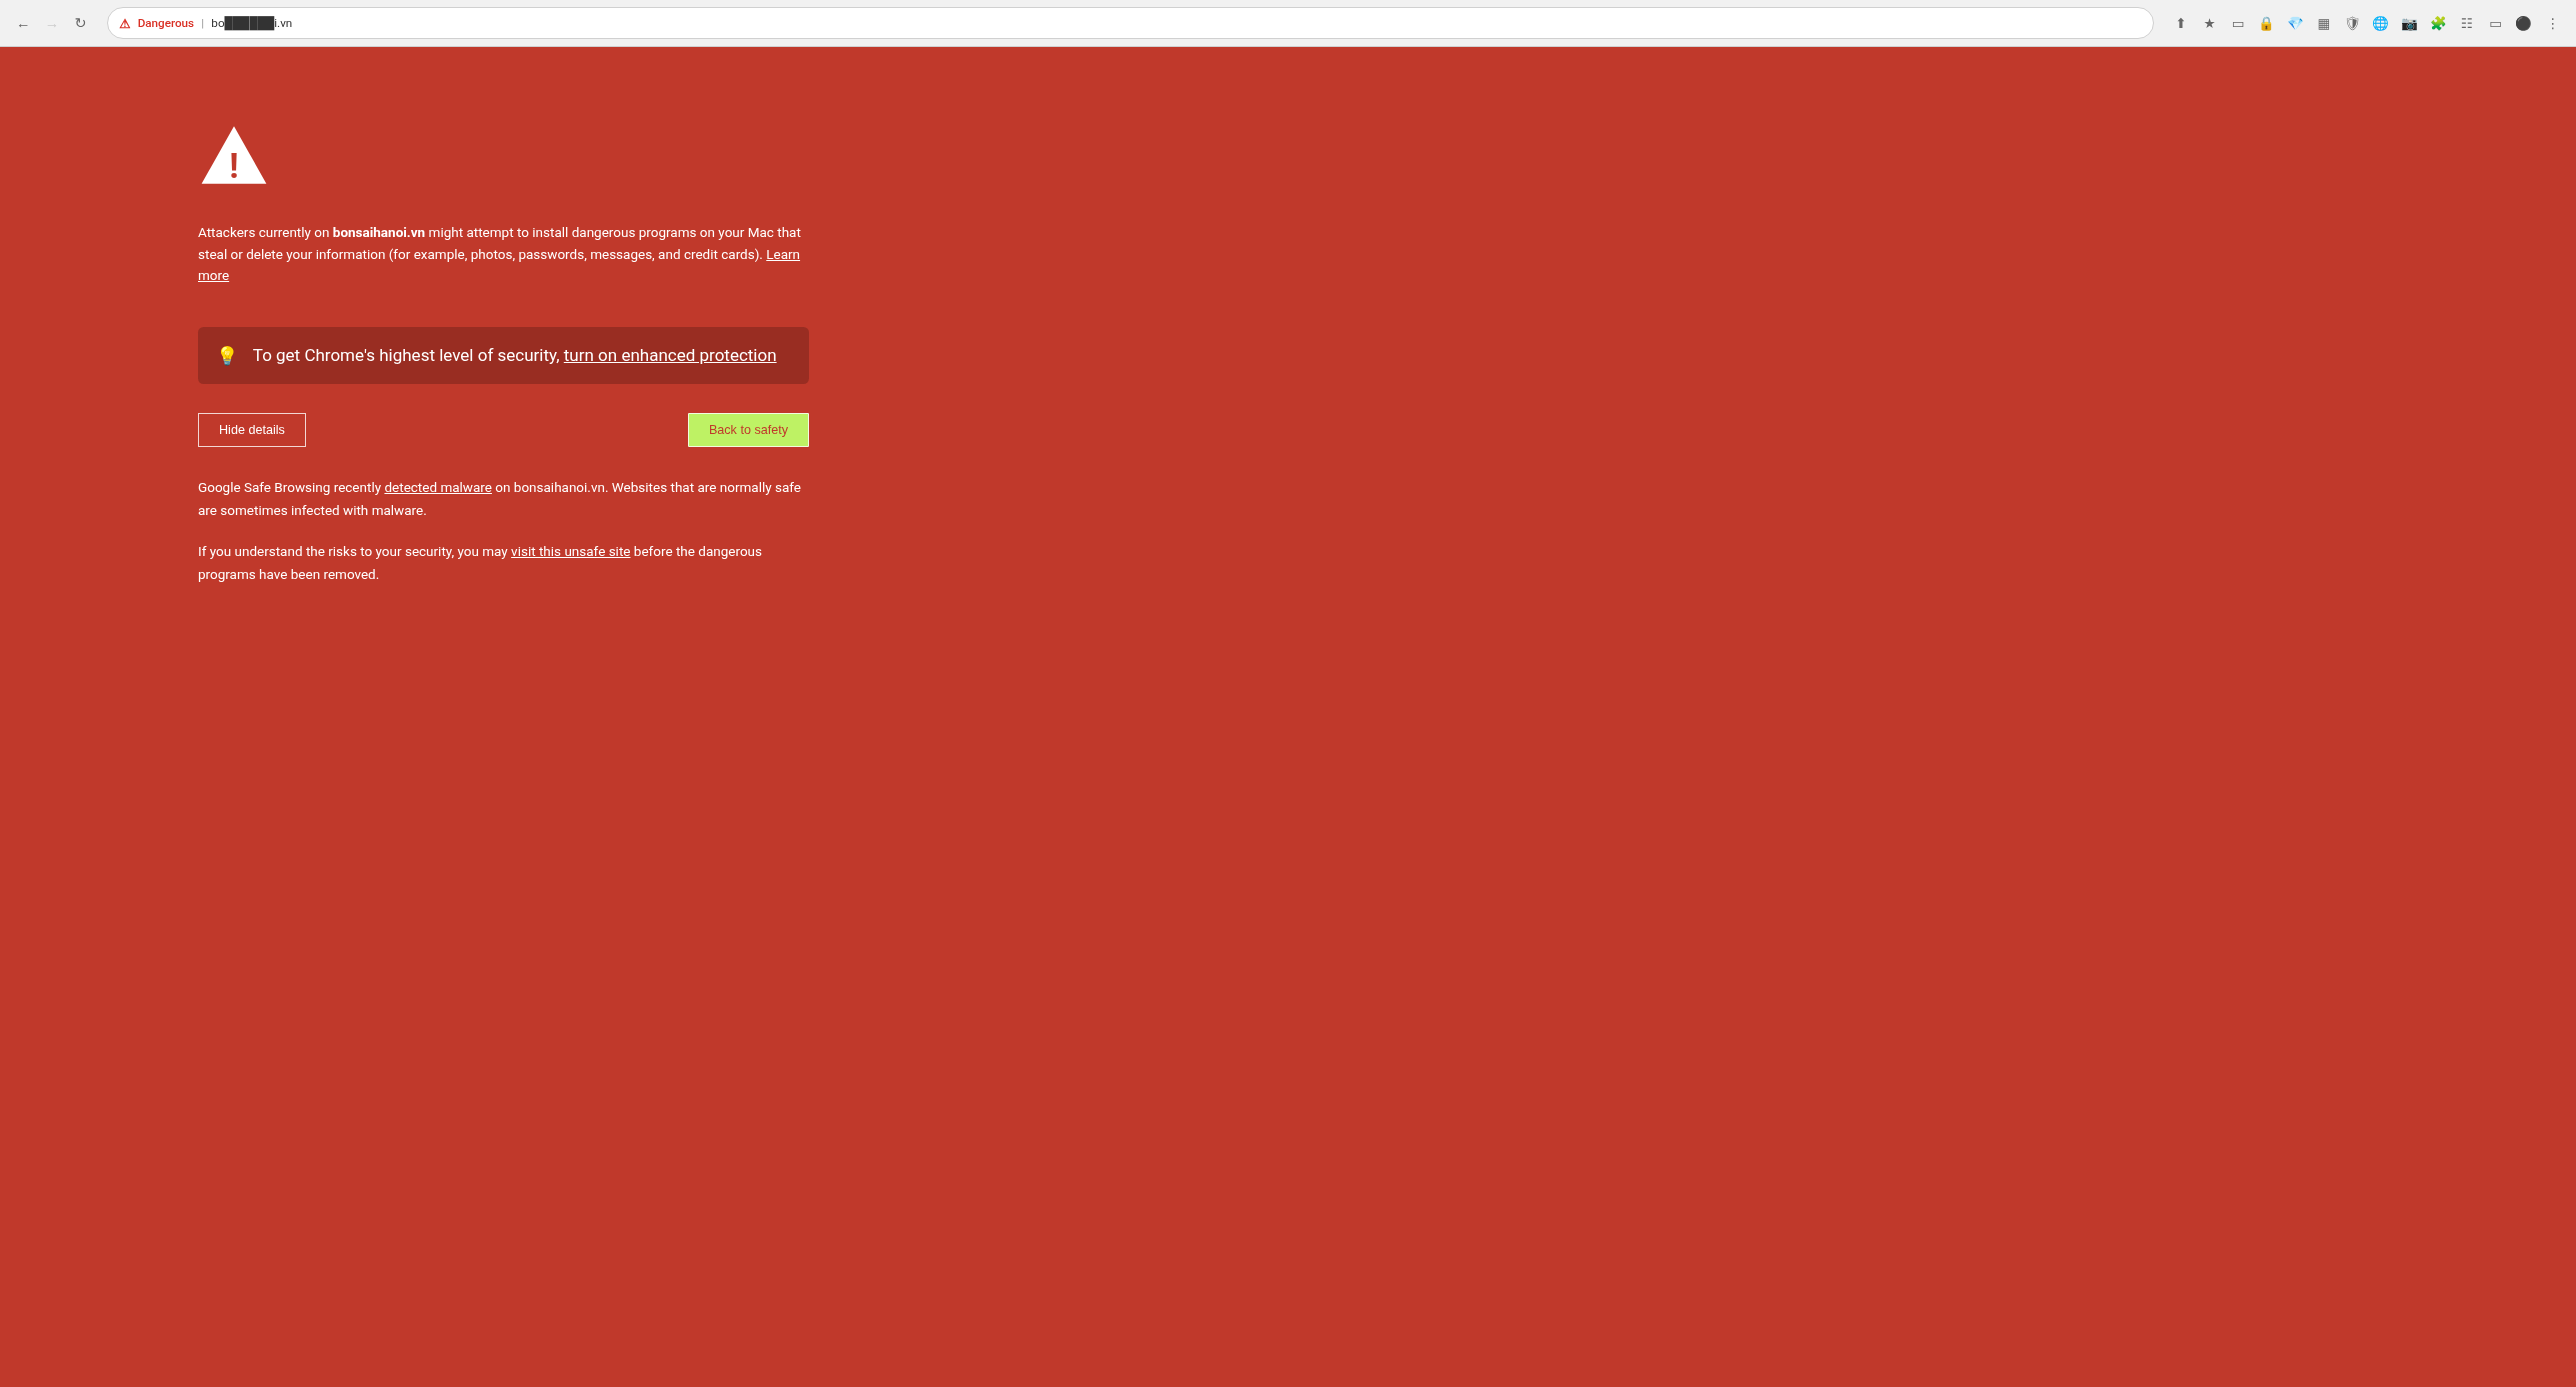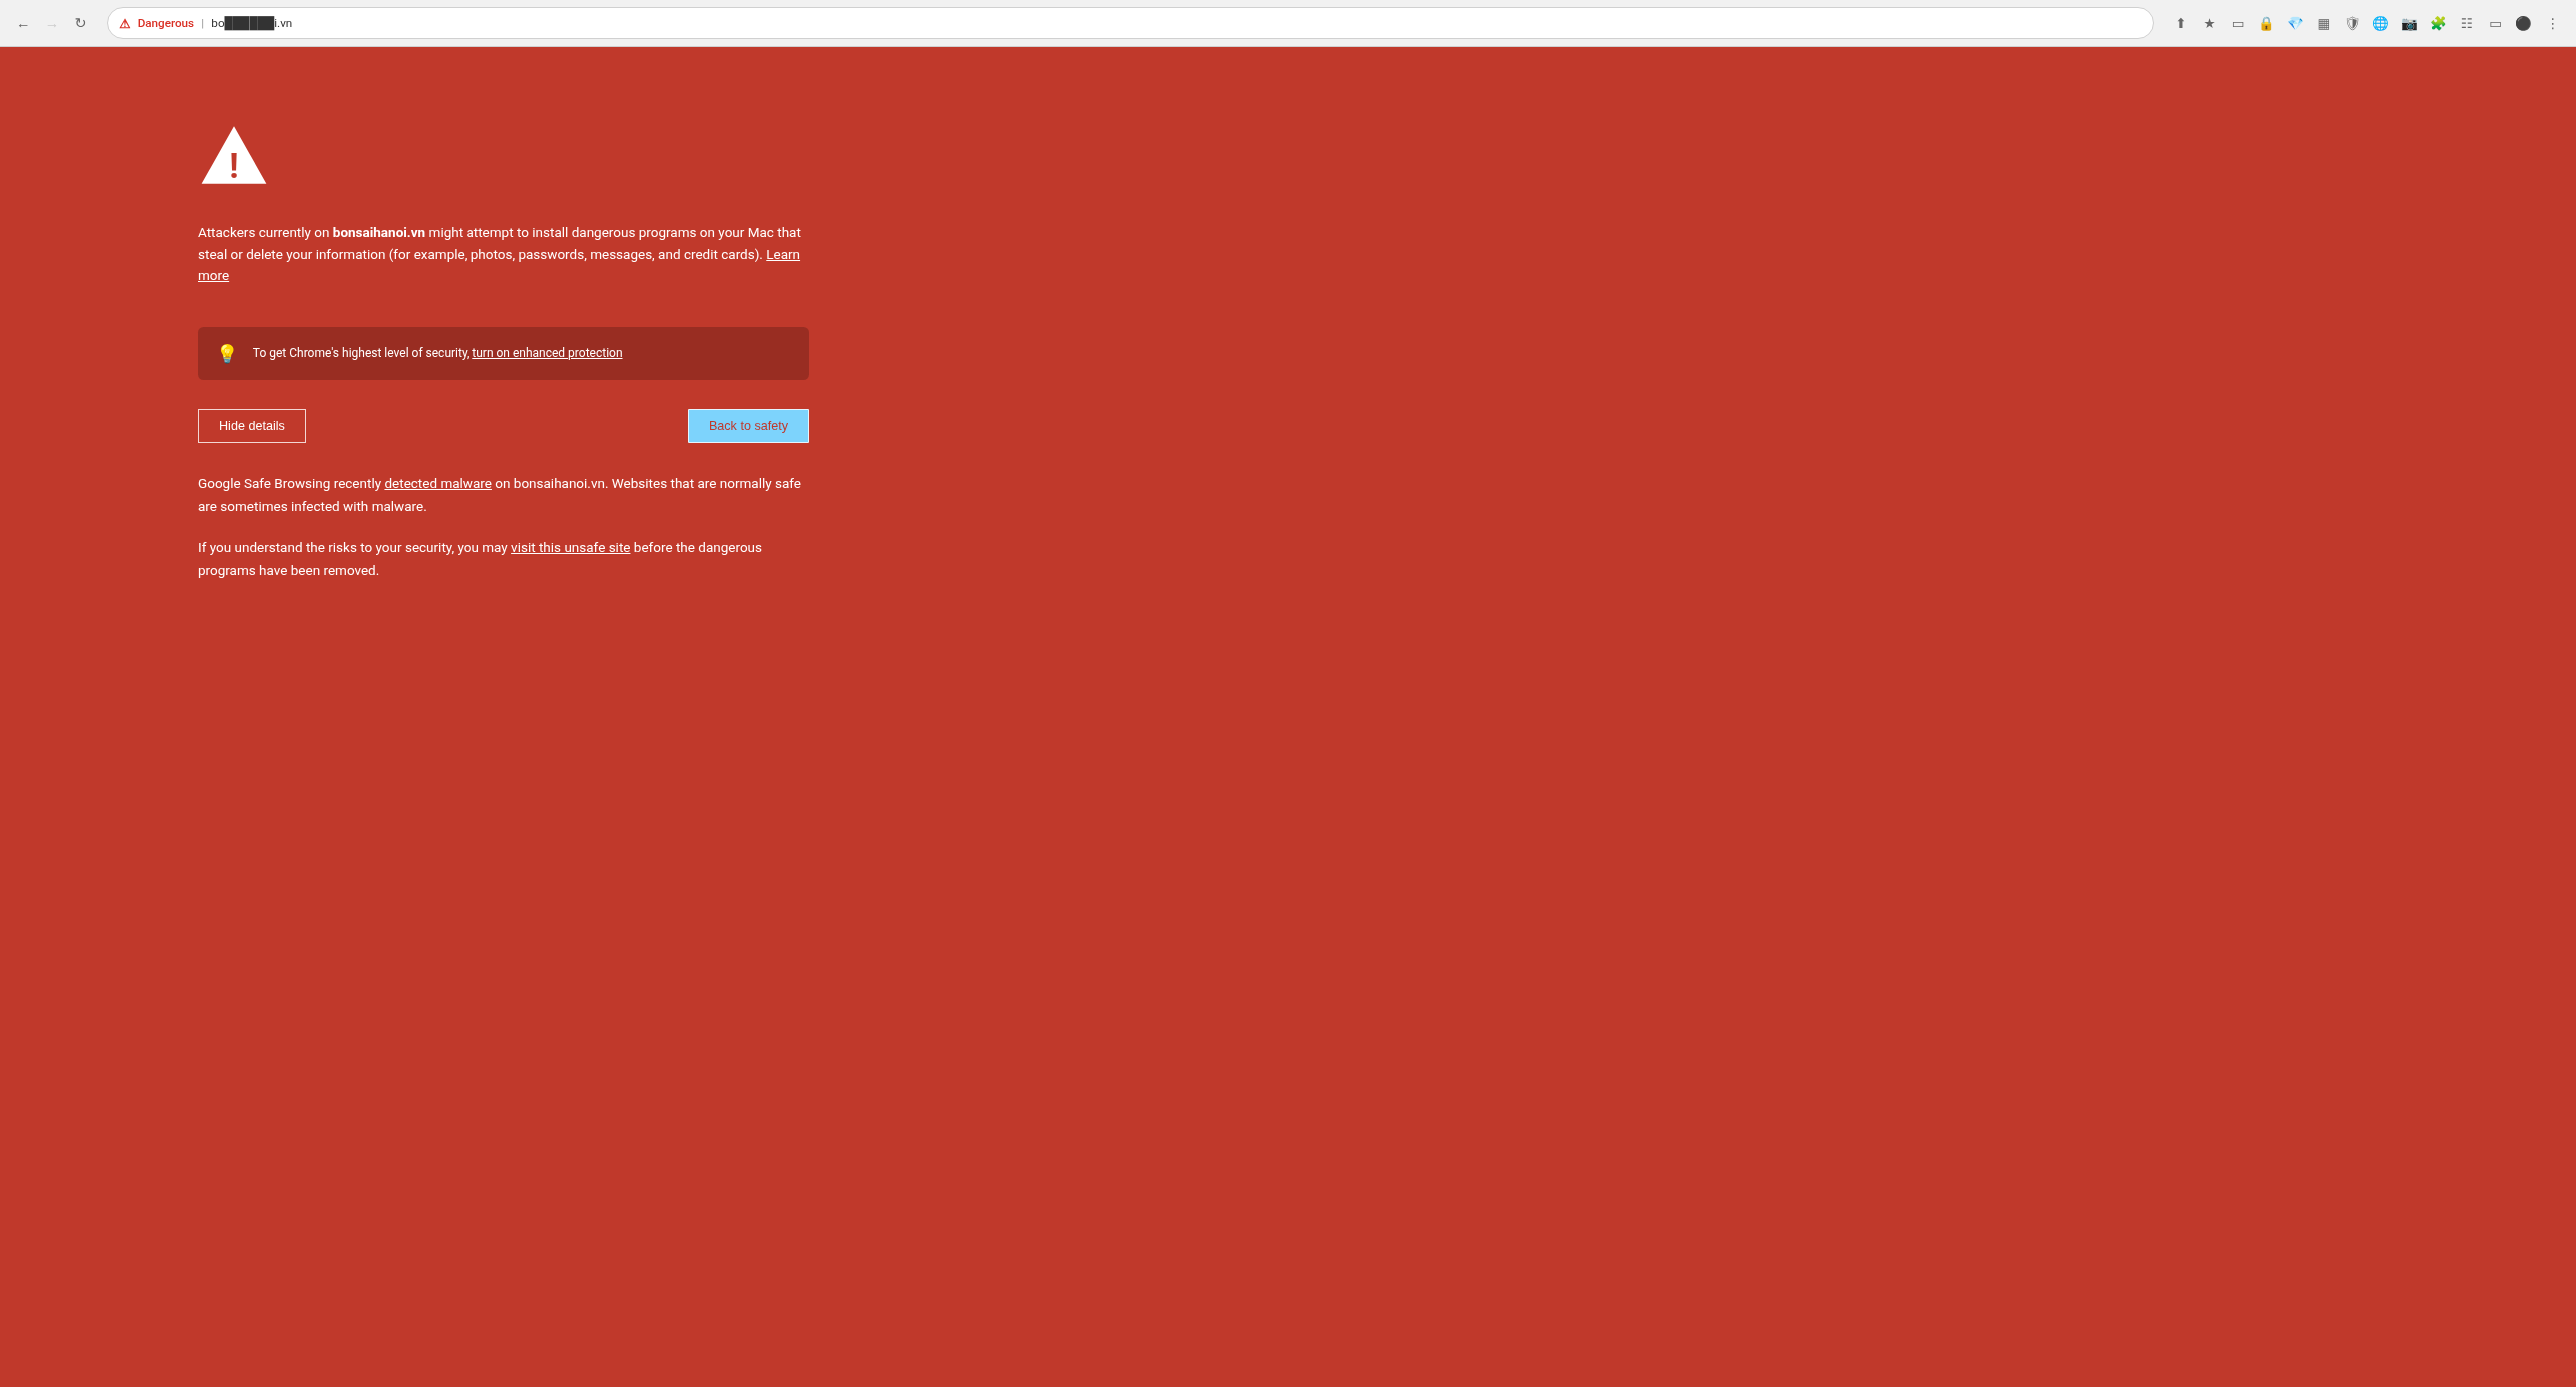--- a/index.html
+++ b/index.html
@@ -164,21 +164,21 @@
       margin-bottom: 29px;
     }
 
     .security-tip-icon {
       font-size: 18px;
       color: #fff;
       flex-shrink: 0;
     }
 
     .security-tip-text {
-      font-size: 12px;
+      font-size: 17px;
       color: #fff;
       line-height: 1.5;
     }
 
     .security-tip-text a {
       color: #fff;
       text-decoration: underline;
       cursor: pointer;
     }
 
@@ -193,21 +193,21 @@
       background: transparent;
       border: 0.9px solid rgba(255,255,255,0.8);
       color: #fff;
       padding: 9px 20px;
       border-radius: 0;
       font-size: 12.6px;
       cursor: pointer;
     }
 
     .btn-back-to-safety {
-      background: #7dd3fc;
+      background: #bef264;
       border: 0.9px solid rgba(255,255,255,0.8);
       color: #c0392b;
       padding: 9px 20px;
       border-radius: 1px;
       font-size: 12.6px;
       font-weight: 500;
       cursor: pointer;
     }
 
     .details-section {

